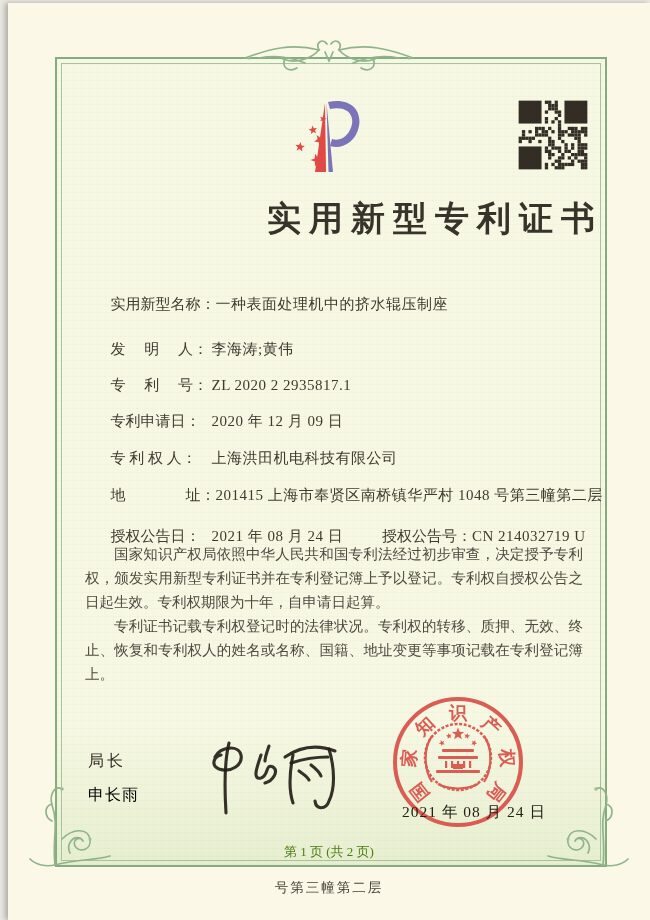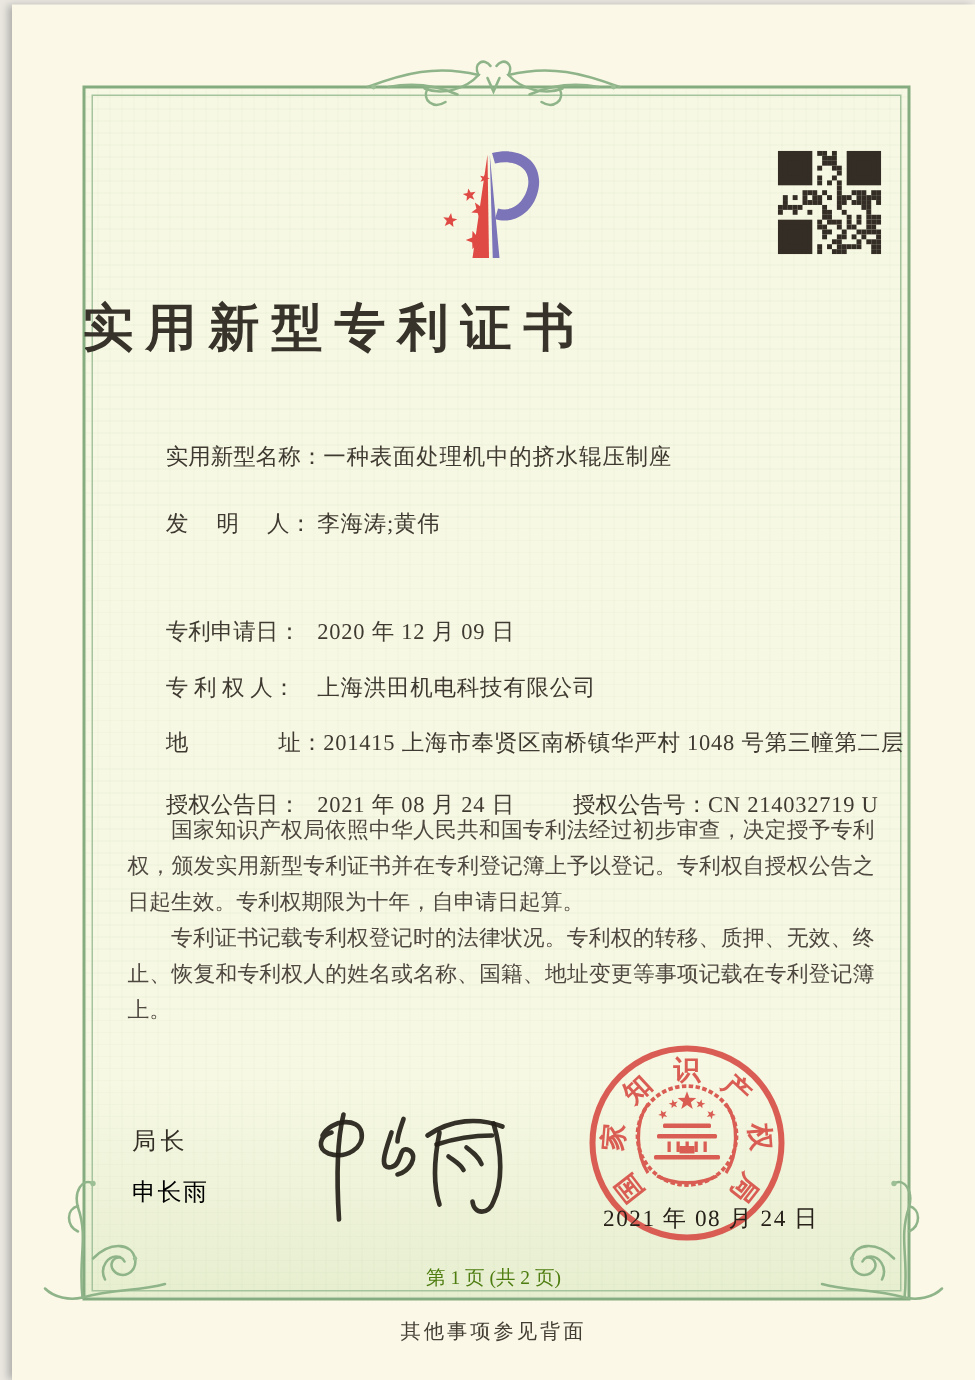--- a/index.html
+++ b/index.html
@@ -28,21 +28,21 @@
     border:1px solid #a5c39d;
   }
   .orn{position:absolute;z-index:3;}
   .orn path{stroke:#8fb489;fill:none;stroke-width:1.7;stroke-linecap:round;}
   .orn circle{fill:#9dbf95;}
   .content{position:absolute;left:0;top:0;width:642px;height:917px;z-index:4;}
   .cert-no{position:absolute;left:67px;top:101px;font-size:14.5px;color:#433e33;letter-spacing:1.5px;}
   .logo{position:absolute;left:279px;top:97px;width:76px;height:80px;}
   .qr{position:absolute;left:509px;top:96px;width:72px;height:72px;}
   .title{
-    position:absolute;left:47px;top:193px;width:548px;text-align:left;
+    position:absolute;left:47px;top:193px;width:548px;text-align:right;
     font-size:34px;color:#37332b;letter-spacing:8px;font-weight:600;
   }
   .field-row{position:absolute;left:80px;font-size:15px;color:#3f3a31;white-space:pre;}
   .flabel{display:inline-block;min-width:101px;white-space:pre;}
   .fvalue{letter-spacing:.5px;}
   .fpair2{position:absolute;left:264px;top:0;}
   .paras{
     position:absolute;left:77px;top:539px;width:498px;
     font-size:14.5px;line-height:24px;color:#4e4840;text-align:justify;
   }
@@ -270,20 +270,23 @@
       </svg>
 
     <div class="title">实用新型专利证书</div>
 
     <div class="field-row" style="top:275px;">
       <span class="flabel">实用新型名称：</span><span class="fvalue">一种表面处理机中的挤水辊压制座</span>
     </div>
     <div class="field-row" style="top:320px;">
       <span class="flabel">发　 明　 人：</span><span class="fvalue">李海涛;黄伟</span>
     </div>
+    <div class="field-row" style="top:356px;">
+      <span class="flabel">专　 利　 号：</span><span class="fvalue">ZL 2020 2 2935817.1</span>
+    </div>
     <div class="field-row" style="top:392px;">
       <span class="flabel">专利申请日：</span><span class="fvalue">2020 年 12 月 09 日</span>
     </div>
     <div class="field-row" style="top:429px;">
       <span class="flabel">专 利 权 人：</span><span class="fvalue">上海洪田机电科技有限公司</span>
     </div>
     <div class="field-row" style="top:466px;">
       <span class="flabel">地　　　　址：</span><span class="fvalue">201415 上海市奉贤区南桥镇华严村 1048 号第三幢第二层</span>
     </div>
     <div class="field-row" style="top:507px;width:520px;">
@@ -343,16 +346,16 @@
         <rect x="46" y="76" width="44" height="3" rx="1"></rect>
         <path class="ln" d="M42,88 C34,76 33,54 42,42" stroke-width="2.2"></path>
         <path class="ln" d="M94,88 C102,76 103,54 94,42" stroke-width="2.2"></path>
         <path class="ln" d="M48,90 C60,96 76,96 88,90" stroke-width="2.2"></path>
       </g>
     </svg>
 
     <div class="seal-date">2021 年 08 月 24 日</div>
 
     <div class="page-num">第 1 页 (共 2 页)</div>
-    <div class="footer-note">其他事项参见背面</div>
+    <div class="footer-note">号第三幢第二层</div>
 
   </div>
 </div>
 
 </body></html>

